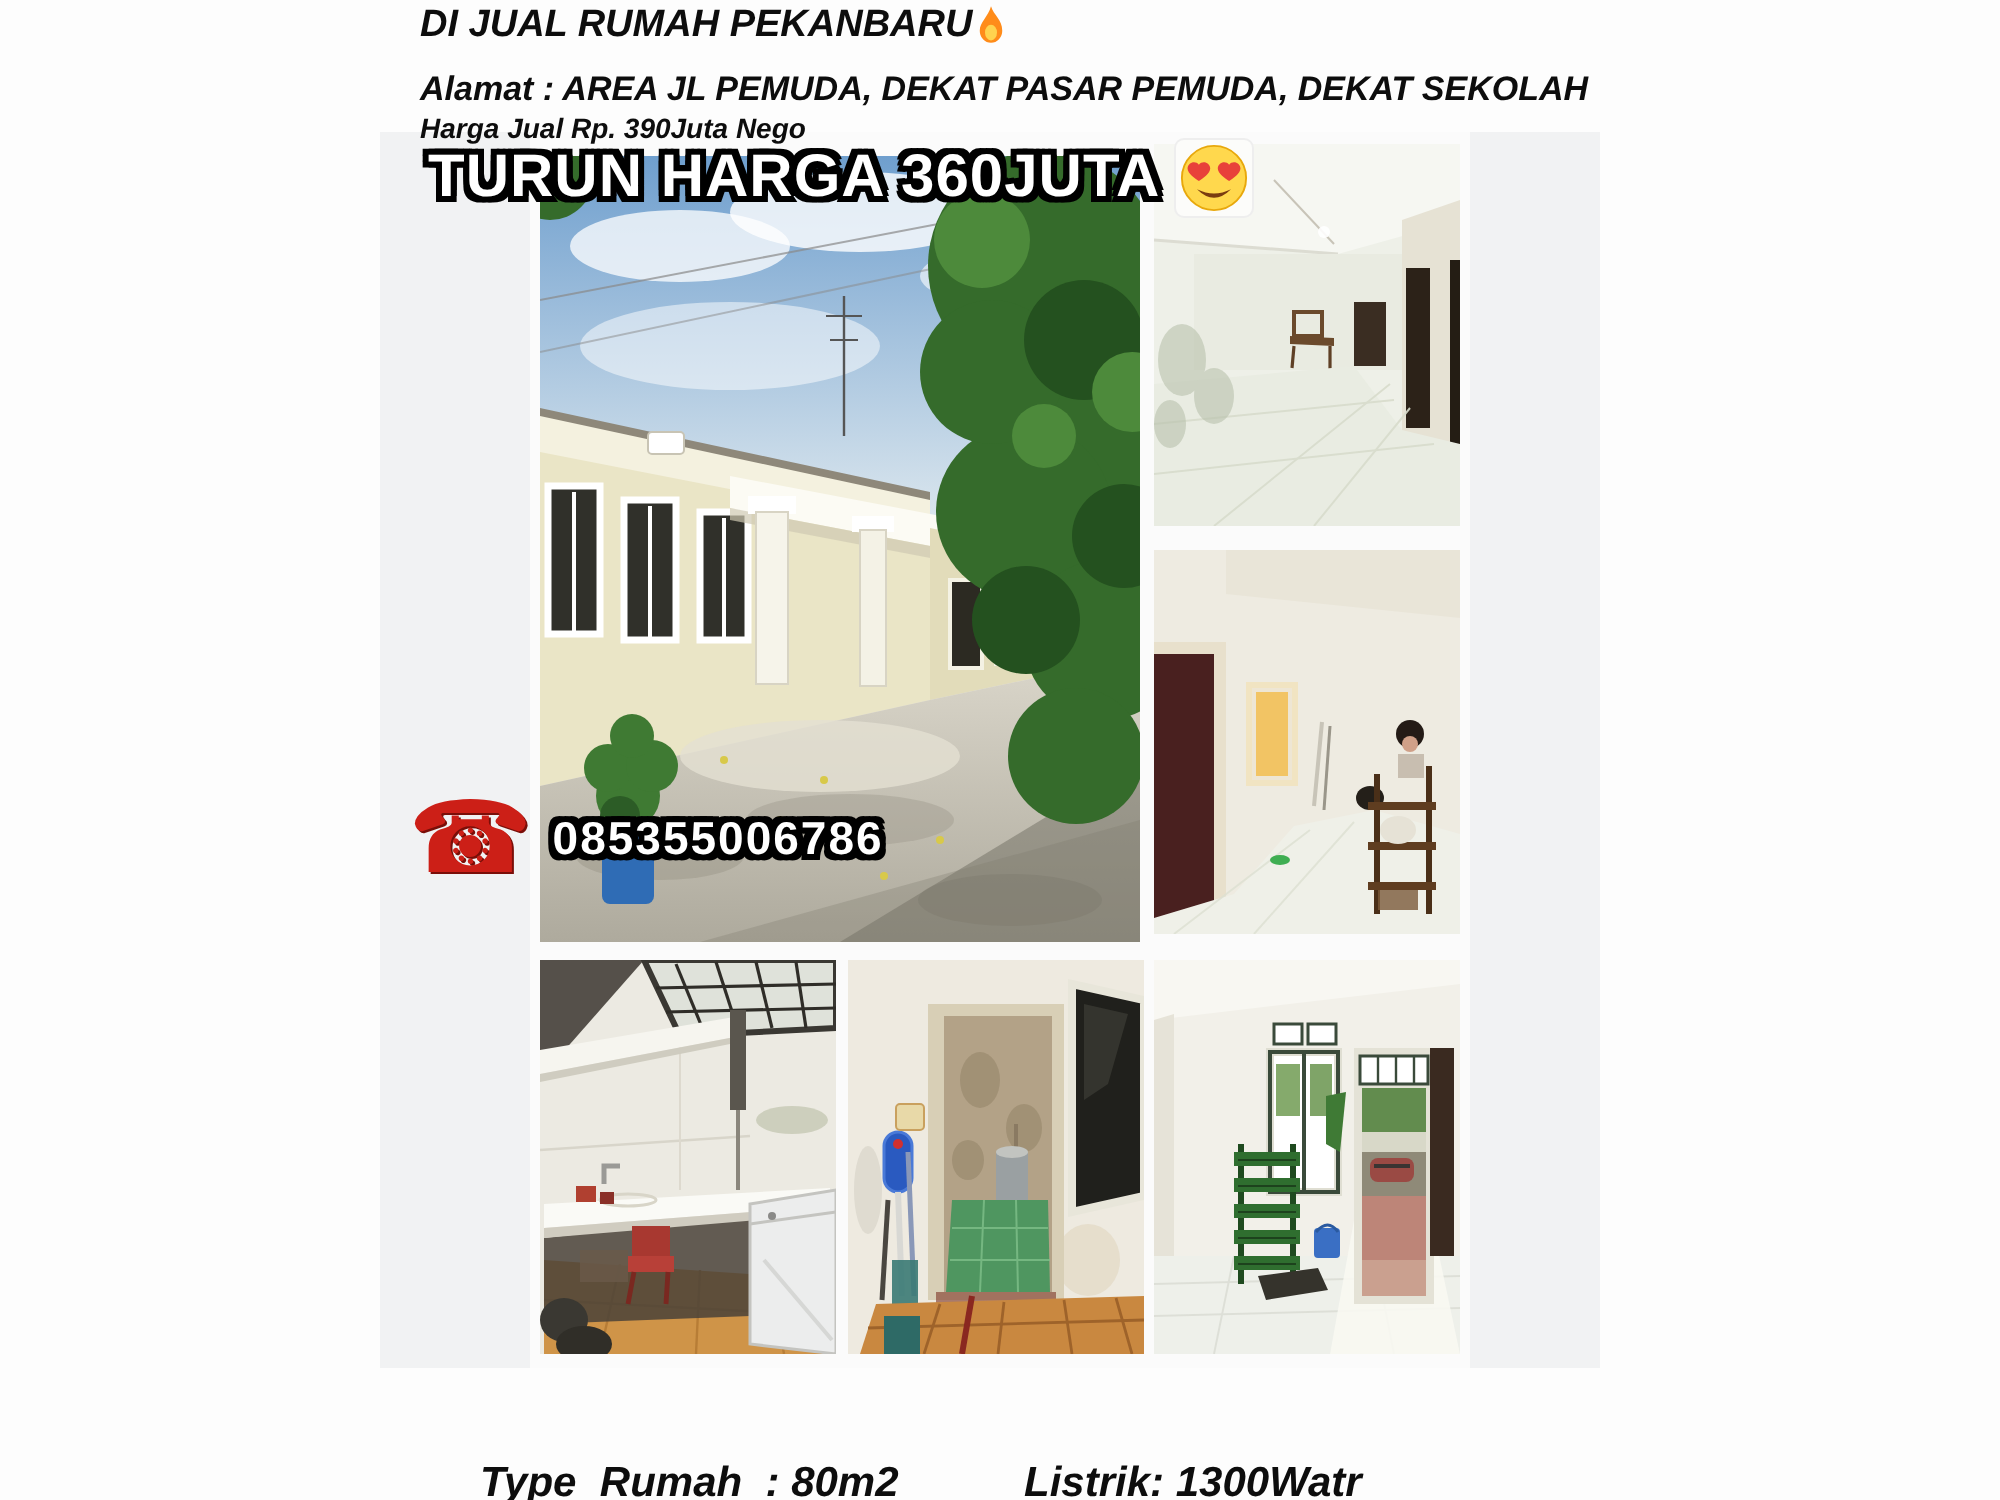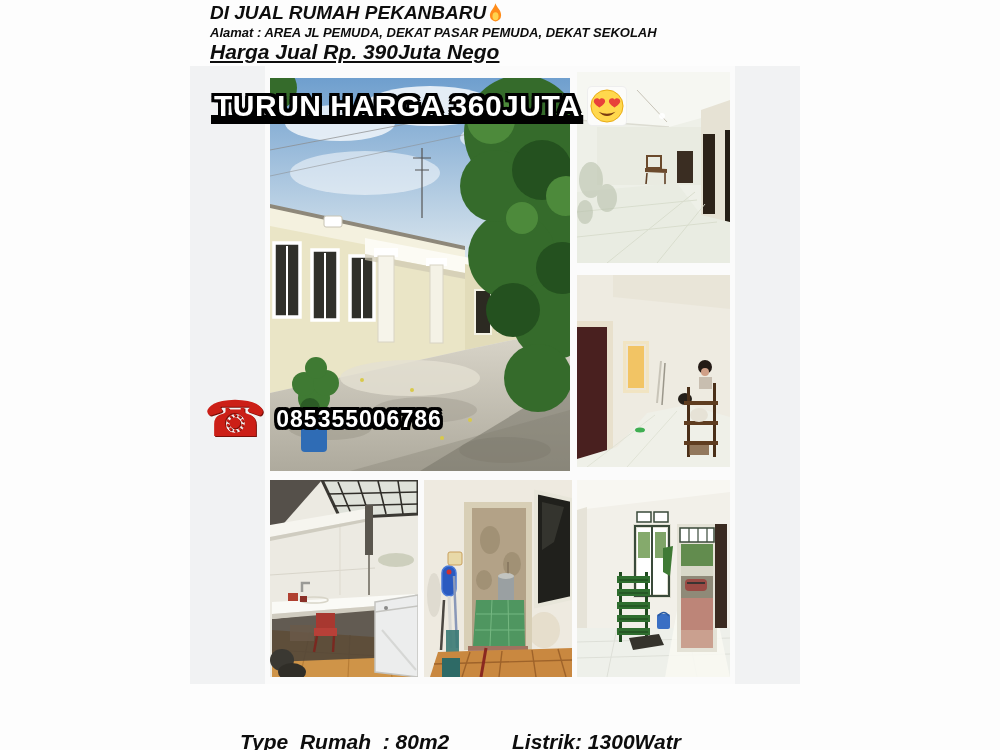--- a/index.html
+++ b/index.html
@@ -6,28 +6,28 @@
     font-family:"Liberation Sans","DejaVu Sans",sans-serif;}
   .abs{position:absolute;}
   #stage{position:relative;width:800px;height:750px;}
   #gray-band{left:190px;top:66px;width:610px;height:618px;background:#f1f2f3;}
   #collage-bg{left:265px;top:66px;width:470px;height:618px;background:#fbfbfb;}
   .ph{overflow:hidden;background:#e8e6dc;}
   .ph svg{display:block;width:100%;height:100%;}
   
   #header{left:210px;top:2px;width:585px;color:#0d0d0d;font-style:italic;font-weight:bold;}
   #header .t1{font-size:19px;line-height:21px;display:flex;align-items:center;gap:2px;}
-  #header .t2{font-size:13px;line-height:19.5px;}
-  #header .t4{font-size:21px;line-height:18px;text-decoration:underline;}
+  #header .t2{font-size:17px;line-height:19.5px;margin-top:12px;}
+  #header .t4{font-size:14px;line-height:18px;}
   
   .outline-txt{color:#fff;font-weight:900;
     text-shadow:-3px -3px 0 #000,0 -3px 0 #000,3px -3px 0 #000,-3px 0 0 #000,3px 0 0 #000,
     -3px 3px 0 #000,0 3px 0 #000,3px 3px 0 #000,-2px -2px 0 #000,2px -2px 0 #000,
     -2px 2px 0 #000,2px 2px 0 #000;}
-  #promo{left:214px;top:87px;display:flex;align-items:center;gap:8px;text-decoration:underline;}
+  #promo{left:214px;top:70px;display:flex;align-items:center;gap:8px;}
   #promo .banner{font-size:30px;letter-spacing:.5px;white-space:pre;}
   #promo .sticker{width:38px;height:38px;background:#fcfcfa;border-radius:4px;
     display:flex;align-items:center;justify-content:center;box-shadow:0 0 0 1px #eee;}
   #phone-row{left:204px;top:395px;display:flex;align-items:center;gap:10px;}
   #phone-row .glyph{font-family:"DejaVu Sans",sans-serif;font-size:50px;line-height:48px;color:#cc1f17;
     text-shadow:1px 1px 0 #7a0e08;}
   #phone-row .num{font-size:23px;letter-spacing:1px;}
   
   .spec-col{top:681px;color:#0d0d0d;font-style:italic;font-weight:bold;font-size:21px;line-height:24.5px;white-space:pre;}
   #spec-left{left:240px;}

